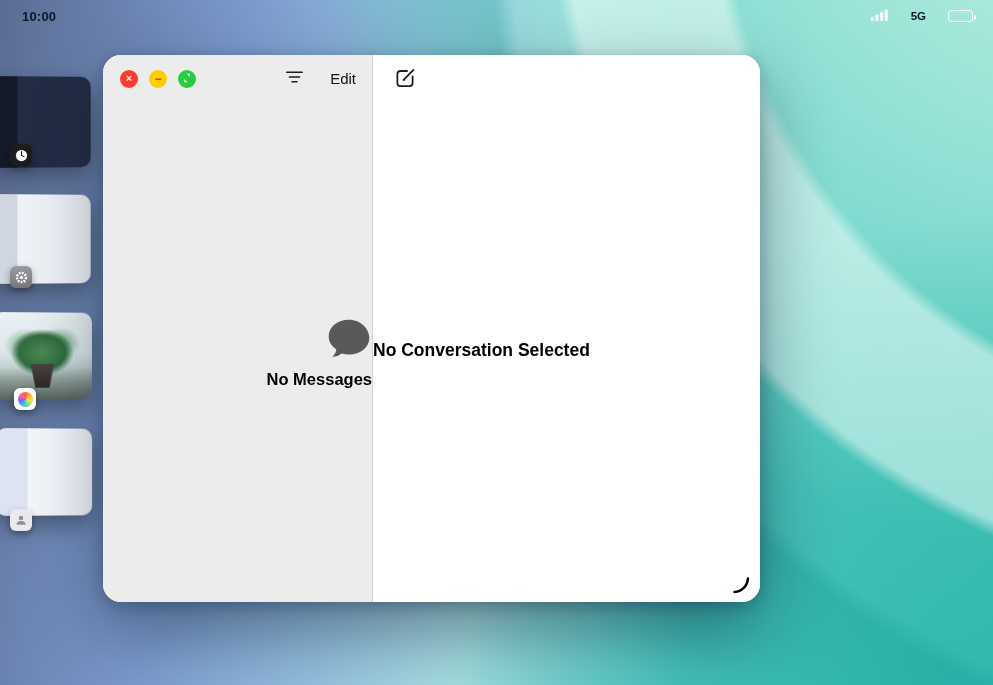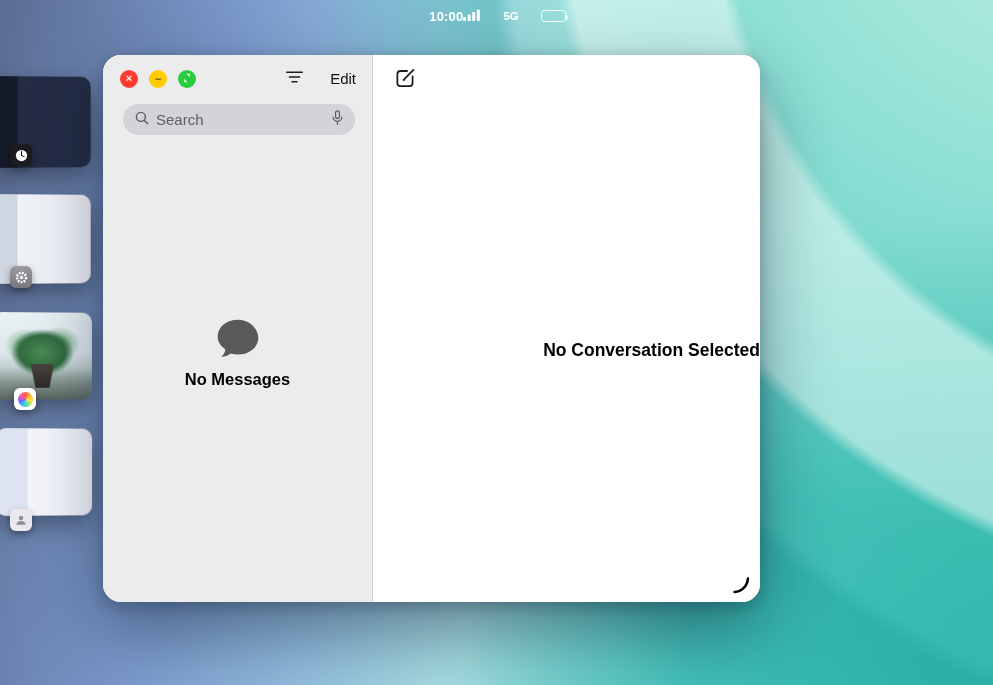--- a/index.html
+++ b/index.html
@@ -12,21 +12,21 @@
   .wallpaper { position:absolute; inset:0;
     background:
       radial-gradient(circle at 1280px -140px, rgba(255,255,255,0) 560px, rgba(235,252,248,0.55) 575px, rgba(235,252,248,0.55) 720px, rgba(235,252,248,0) 735px),
       radial-gradient(circle at 1330px -80px, rgba(255,255,255,0) 820px, rgba(16,150,148,0.28) 840px, rgba(16,150,148,0) 1020px),
       radial-gradient(120% 150% at 108% 112%, rgba(38,178,168,0.85) 0%, rgba(38,178,168,0) 55%),
       radial-gradient(140% 170% at 112% -18%, #c2f1e0 0%, #8fe0d5 28%, rgba(143,224,213,0) 58%),
       linear-gradient(100deg, #5a6c93 0%, #7b99cc 22%, #93bede 38%, #a9dfe2 52%, #55c9c2 72%, #4cc6b8 100%);
   }
 
   
-  .status-bar { position:absolute; top:0; left:0; right:0; height:28px; display:flex; align-items:center; justify-content:center; padding:4px 20px 0 22px; color:#ffffff; z-index:5; }
+  .status-bar { position:absolute; top:0; left:0; right:0; height:28px; display:flex; align-items:center; justify-content:space-between; padding:4px 20px 0 22px; color:#0f172a; z-index:5; }
   .status-time { font-size:13px; font-weight:700; letter-spacing:0.2px; }
   .status-right { display:flex; align-items:center; gap:22px; }
   .net-label { font-size:11.5px; font-weight:600; }
   .battery { position:relative; width:25px; height:12px; border:1px solid rgba(255,255,255,0.95); border-radius:3.5px; padding:1.5px; }
   .battery .level { height:100%; width:88%; background:#fff; border-radius:1.5px; }
   .battery .nub { position:absolute; right:-3.5px; top:3.5px; width:2px; height:5px; background:rgba(255,255,255,0.8); border-radius:0 2px 2px 0; }
 
   
   .thumb-wrap { position:absolute; z-index:3; }
   .thumb { border-radius:10px; overflow:hidden; box-shadow:0 10px 24px rgba(0,0,0,0.35); transform:perspective(900px) rotateY(9deg); transform-origin:left center; }
@@ -62,26 +62,26 @@
   .light-zoom  { background:#28cd41; }
 
   .header-right { margin-left:auto; display:flex; align-items:center; gap:26px; }
   .icon-btn { background:none; border:none; padding:0; display:flex; align-items:center; justify-content:center; cursor:pointer; }
   .edit-btn { background:none; border:none; font-size:15px; color:#111; font-family:inherit; cursor:pointer; padding:0;text-align:right; }
 
   .search { margin:10px 17px 0 20px; height:31px; background:#d3d3d8; border-radius:16px; display:flex; align-items:center; padding:0 10px 0 11px; gap:6px; }
   .search input { flex:1; min-width:0; background:transparent; border:none; outline:none; font-size:15px; color:#1c1c1e; font-family:inherit; }
   .search input::placeholder { color:#5e5e63; opacity:1; }
 
-  .sidebar-empty { position:absolute; top:262px; left:0; right:0; text-align:center; }
+  .sidebar-empty { position:absolute; top:262px; left:0; right:0; text-align:right; }
   .sidebar-empty .empty-title { font-size:16.5px; font-weight:700; color:#000; margin-top:8px; }
   .sidebar-empty .empty-sub { font-size:12.5px; color:#8a8a8e; line-height:1.32; margin:6px auto 0; max-width:200px; }
 
   .compose-wrap { position:absolute; top:11px; left:20px; }
-  .detail-empty { position:absolute; top:285px; left:0; right:0; text-align:right; font-size:17.5px; font-weight:700; color:#000; }
+  .detail-empty { position:absolute; top:285px; left:0; right:0; text-align:left; font-size:17.5px; font-weight:700; color:#000; }
   .resize-handle { position:absolute; right:10px; bottom:8px; width:20px; height:20px; cursor:nwse-resize; }
 </style>
 </head>
 <body>
 
 <div class="screen">
   <div class="wallpaper"></div>
 
   <div class="status-bar">
     <span class="status-time">10:00</span>
@@ -164,34 +164,20 @@
                     <line x1="2" y1="3" x2="18" y2="3"></line>
                     <line x1="4.8" y1="8" x2="15.2" y2="8"></line>
                     <line x1="7.5" y1="13" x2="12.5" y2="13"></line>
                   </g>
                 </svg></span>
           </button>
           <button class="edit-btn">Edit</button>
         </div>
       </div>
 
-      <div class="search">
-        <span><svg width="16" height="16" viewBox="0 0 20 20">
-              <circle cx="8.6" cy="8.6" r="5.6" fill="none" stroke="#5b5b5f" stroke-width="1.8"></circle>
-              <line x1="13" y1="13" x2="17" y2="17" stroke="#5b5b5f" stroke-width="1.8" stroke-linecap="round"></line>
-            </svg></span>
-        <input type="text" placeholder="Search" style="">
-        <button class="icon-btn">
-          <span><svg width="15" height="18" viewBox="0 0 20 22">
-                <rect x="7.4" y="1.5" width="5.2" height="10" rx="2.6" fill="none" stroke="#5b5b5f" stroke-width="1.6"></rect>
-                <path d="M4.2 9.8 a5.8 5.8 0 0 0 11.6 0" fill="none" stroke="#5b5b5f" stroke-width="1.6" stroke-linecap="round"></path>
-                <line x1="10" y1="15.8" x2="10" y2="19.5" stroke="#5b5b5f" stroke-width="1.6" stroke-linecap="round"></line>
-              </svg></span>
-        </button>
-      </div>
 
       <div class="sidebar-empty">
         <span>
           <svg width="46" height="41" viewBox="0 0 48 42">
               <path d="M24 2.5 C12 2.5 2.8 10.2 2.8 19.8 c0 5.6 3.1 10.5 8 13.6 -0.4 3.2 -1.9 5.7 -4.3 7.6 3.9 0 7.4 -1.3 10 -3.4 2.4 0.7 5 1.1 7.5 1.1 12 0 21.2 -7.7 21.2 -17.3 S36 2.5 24 2.5 z" fill="#59595b"></path>
             </svg>
         </span>
         <div class="empty-title">No Messages</div>
       </div>
     </div>

